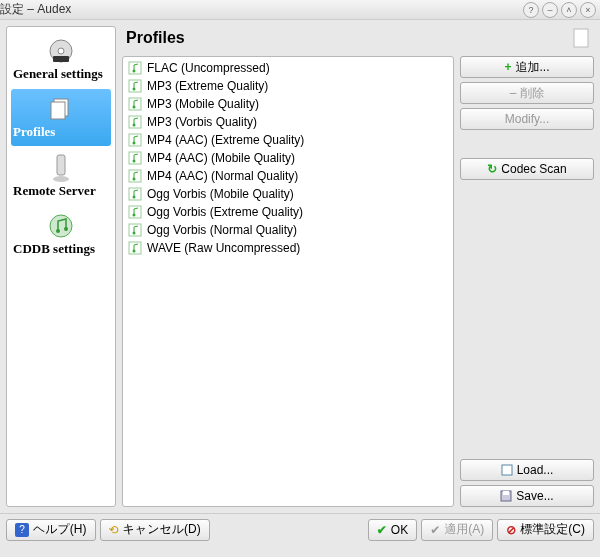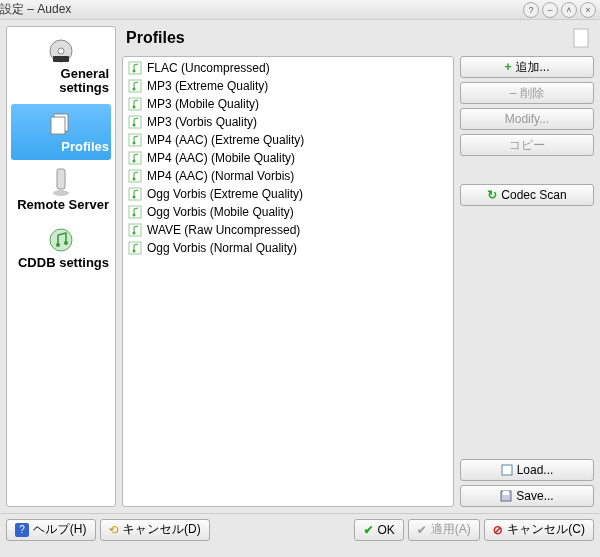--- a/index.html
+++ b/index.html
@@ -6,21 +6,21 @@
 body { font-family: sans-serif; font-size: 12px; background: #e8e8e8; width: 600px; height: 557px; overflow: hidden; }
 
 .titlebar { height: 20px; background: linear-gradient(#f5f5f5,#e0e0e0); display: flex; align-items: center; justify-content: flex-start; position: relative; border-bottom: 1px solid #ccc; }
 .titlebar .title { font-size: 12px; color: #333; }
 .titlebar .ctrls { position: absolute; right: 4px; display: flex; gap: 3px; }
 .titlebar .ctrls span { width: 16px; height: 16px; border: 1px solid #aaa; border-radius: 8px; background: #f0f0f0; display: flex; align-items: center; justify-content: center; font-size: 9px; color: #666; cursor: pointer; }
 
 .main { display: flex; height: 493px; padding: 6px; gap: 6px; }
 
 .sidebar { width: 110px; background: #fff; border: 1px solid #b8b8b8; border-radius: 3px; padding: 4px; display: flex; flex-direction: column; gap: 2px; }
-.side-item { text-align: right; padding: 6px 2px; border-radius: 3px; cursor: pointer; }
+.side-item { text-align: left; padding: 6px 2px; border-radius: 3px; cursor: pointer; font-family: Liberation Serif, serif; }
 .side-item.sel { background: linear-gradient(#6bc1ff,#3ba8f0); color: #fff; }
 .side-item .icon { height: 28px; display: flex; align-items: center; justify-content: center; margin-bottom: 2px; }
 .side-item .lbl { font-weight: bold; font-size: 13px; line-height: 1.1; }
 
 .content { flex: 1; display: flex; flex-direction: column; }
 .content-head { display: flex; align-items: center; justify-content: space-between; padding: 2px 4px 8px 4px; }
 .content-head h2 { font-size: 16px; font-weight: bold; }
 .content-body { flex: 1; display: flex; gap: 6px; }
 
 .listbox { flex: 1; background: #fff; border: 1px solid #b8b8b8; border-radius: 3px; overflow: auto; padding: 2px; }
@@ -165,77 +165,74 @@
             <span>MP4 (AAC) (Mobile Quality)</span>
           </div>
           <div class="list-item">
             <span class="list-icon">
               <svg width="14" height="14">
                 <rect x="1" y="1" width="12" height="12" fill="#fff" stroke="#9c9"></rect>
                 <path d="M6 10 V4 l4-1" stroke="#3a3" fill="none"></path>
                 <circle cx="6" cy="10" r="1.5" fill="#3a3"></circle>
               </svg>
             </span>
-            <span>MP4 (AAC) (Normal Vorbis)</span>
+            <span>MP4 (AAC) (Normal Quality)</span>
+          </div>
+          <div class="list-item">
+            <span class="list-icon">
+              <svg width="14" height="14">
+                <rect x="1" y="1" width="12" height="12" fill="#fff" stroke="#9c9"></rect>
+                <path d="M6 10 V4 l4-1" stroke="#3a3" fill="none"></path>
+                <circle cx="6" cy="10" r="1.5" fill="#3a3"></circle>
+              </svg>
+            </span>
+            <span>Ogg Vorbis (Mobile Quality)</span>
           </div>
           <div class="list-item">
             <span class="list-icon">
               <svg width="14" height="14">
                 <rect x="1" y="1" width="12" height="12" fill="#fff" stroke="#9c9"></rect>
                 <path d="M6 10 V4 l4-1" stroke="#3a3" fill="none"></path>
                 <circle cx="6" cy="10" r="1.5" fill="#3a3"></circle>
               </svg>
             </span>
             <span>Ogg Vorbis (Extreme Quality)</span>
           </div>
           <div class="list-item">
             <span class="list-icon">
               <svg width="14" height="14">
                 <rect x="1" y="1" width="12" height="12" fill="#fff" stroke="#9c9"></rect>
                 <path d="M6 10 V4 l4-1" stroke="#3a3" fill="none"></path>
                 <circle cx="6" cy="10" r="1.5" fill="#3a3"></circle>
               </svg>
             </span>
-            <span>Ogg Vorbis (Mobile Quality)</span>
+            <span>Ogg Vorbis (Normal Quality)</span>
           </div>
           <div class="list-item">
             <span class="list-icon">
               <svg width="14" height="14">
                 <rect x="1" y="1" width="12" height="12" fill="#fff" stroke="#9c9"></rect>
                 <path d="M6 10 V4 l4-1" stroke="#3a3" fill="none"></path>
                 <circle cx="6" cy="10" r="1.5" fill="#3a3"></circle>
               </svg>
             </span>
             <span>WAVE (Raw Uncompressed)</span>
-          </div>
-          <div class="list-item">
-            <span class="list-icon">
-              <svg width="14" height="14">
-                <rect x="1" y="1" width="12" height="12" fill="#fff" stroke="#9c9"></rect>
-                <path d="M6 10 V4 l4-1" stroke="#3a3" fill="none"></path>
-                <circle cx="6" cy="10" r="1.5" fill="#3a3"></circle>
-              </svg>
-            </span>
-            <span>Ogg Vorbis (Normal Quality)</span>
           </div>
         </div>
       <div class="rightcol">
         <div class="btn">
           <span style="color:#2a2;font-weight:bold">+</span>
           <span>追加...</span>
         </div>
         <div class="btn dis">
           <span>–</span>
           <span>削除</span>
         </div>
         <div class="btn dis">
             <span>Modify...</span>
-          </div>
-        <div class="btn dis">
-            <span>コピー</span>
           </div>
         <div style="height:20px"></div>
         <div class="btn">
           <span style="color:#2a2;font-weight:bold">↻</span>
           <span>Codec Scan</span>
         </div>
         <div class="spacer"></div>
         <div class="btn">
           <span>
               <svg width="12" height="12">
@@ -271,15 +268,15 @@
   <div class="btn">
     <span style="color:#2a2;font-weight:bold">✔</span>
     <span>OK</span>
   </div>
   <div class="btn dis">
     <span>✔</span>
     <span>適用(A)</span>
   </div>
   <div class="btn">
     <span style="color:#c22;font-weight:bold">⊘</span>
-    <span>キャンセル(C)</span>
+    <span>標準設定(C)</span>
   </div>
 </div>
 
 </body></html>

